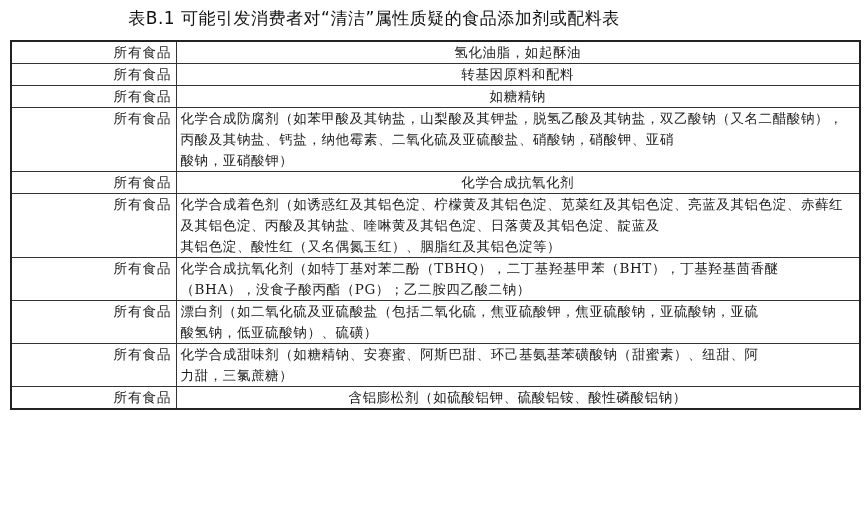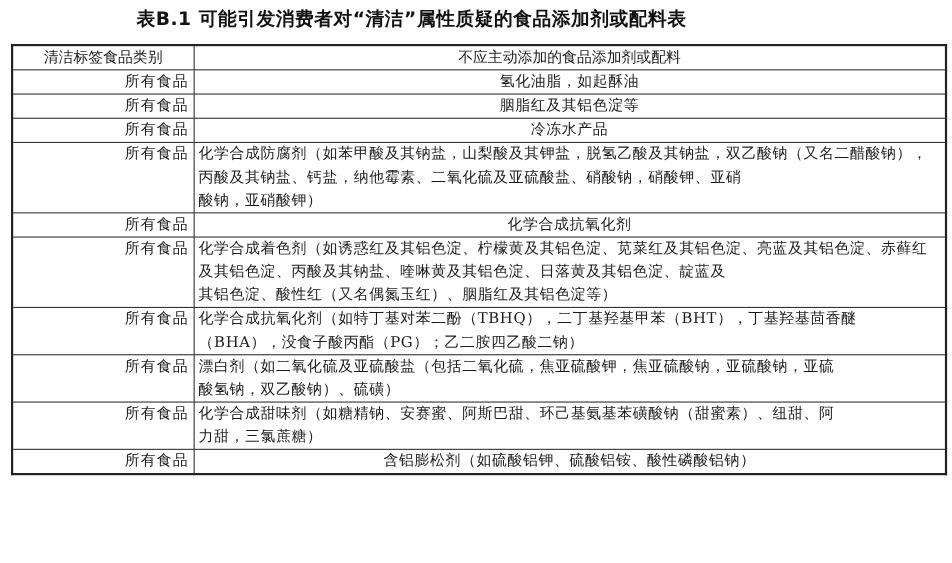--- a/index.html
+++ b/index.html
@@ -1,19 +1,19 @@
 <!DOCTYPE html>
 <html><head>
   <meta charset="utf-8">
   <style>
     html, body { margin: 0; padding: 0; background: #ffffff; }
     body { width: 865px; height: 512px; position: relative; overflow: hidden;
            font-family: "DejaVu Serif", "Liberation Serif", serif; color: #1a1a1a; }
     .title { position: absolute; top: 6px; left: 0; width: 748px; text-align: center;
-             font-family: "DejaVu Sans", "Liberation Sans", sans-serif; font-weight: bold;
+             font-family: "DejaVu Sans", "Liberation Sans", sans-serif; font-weight: normal;
              font-size: 17px; line-height: 24px; letter-spacing: 0.5px; color: #111; }
     table { position: absolute; left: 10px; top: 40px; width: 851px; border-collapse: collapse;
             border: 2px solid #222; table-layout: fixed; }
     col.c1 { width: 165px; }
     td { border: 1px solid #333; font-size: 13.5px; line-height: 21px; padding: 0 4px;
          vertical-align: top; word-break: break-all; }
     td.cat { text-align: right; letter-spacing: 1px; }
     td.item { text-align: left; letter-spacing: 0.6px; }
     td.item.center { text-align: center; margin-top: 40px; }
     td.item .last { display: block; }
@@ -23,55 +23,51 @@
 <body>
 
 <div class="title">表B.1 可能引发消费者对“清洁”属性质疑的食品添加剂或配料表</div>
 
 <table>
   <colgroup>
       <col class="c1">
       <col>
     </colgroup>
   <tbody id="tbody">
-    <tr class="header">
-      <td>清洁标签食品类别</td>
-      <td>不应主动添加的食品添加剂或配料</td>
-    </tr>
   <tr>
         <td class="cat">所有食品</td>
         <td class="item center"><span>氢化油脂，如起酥油</span></td>
       </tr>
       <tr>
         <td class="cat">所有食品</td>
-        <td class="item center"><span>胭脂红及其铝色淀等</span></td>
+        <td class="item center"><span>转基因原料和配料</span></td>
       </tr>
       <tr>
         <td class="cat">所有食品</td>
-        <td class="item center"><span>冷冻水产品</span></td>
+        <td class="item center"><span>如糖精钠</span></td>
       </tr>
       <tr>
         <td class="cat">所有食品</td>
         <td class="item"><span>化学合成防腐剂（如苯甲酸及其钠盐，山梨酸及其钾盐，脱氢乙酸及其钠盐，双乙酸钠（又名二醋酸钠），丙酸及其钠盐、钙盐，纳他霉素、二氧化硫及亚硫酸盐、硝酸钠，硝酸钾、亚硝</span><span class="last">酸钠，亚硝酸钾）</span></td>
       </tr>
       <tr>
         <td class="cat">所有食品</td>
         <td class="item center"><span>化学合成抗氧化剂</span></td>
       </tr>
       <tr>
         <td class="cat">所有食品</td>
         <td class="item"><span>化学合成着色剂（如诱惑红及其铝色淀、柠檬黄及其铝色淀、苋菜红及其铝色淀、亮蓝及其铝色淀、赤藓红及其铝色淀、丙酸及其钠盐、喹啉黄及其铝色淀、日落黄及其铝色淀、靛蓝及</span><span class="last">其铝色淀、酸性红（又名偶氮玉红）、胭脂红及其铝色淀等）</span></td>
       </tr>
       <tr>
         <td class="cat">所有食品</td>
         <td class="item"><span>化学合成抗氧化剂（如特丁基对苯二酚（TBHQ），二丁基羟基甲苯（BHT），丁基羟基茴香醚</span><span class="last">（BHA），没食子酸丙酯（PG）；乙二胺四乙酸二钠）</span></td>
       </tr>
       <tr>
         <td class="cat">所有食品</td>
-        <td class="item"><span>漂白剂（如二氧化硫及亚硫酸盐（包括二氧化硫，焦亚硫酸钾，焦亚硫酸钠，亚硫酸钠，亚硫</span><span class="last">酸氢钠，双乙酸钠）、硫磺）</span></td>
+        <td class="item"><span>漂白剂（如二氧化硫及亚硫酸盐（包括二氧化硫，焦亚硫酸钾，焦亚硫酸钠，亚硫酸钠，亚硫</span><span class="last">酸氢钠，低亚硫酸钠）、硫磺）</span></td>
       </tr>
       <tr>
         <td class="cat">所有食品</td>
         <td class="item"><span>化学合成甜味剂（如糖精钠、安赛蜜、阿斯巴甜、环己基氨基苯磺酸钠（甜蜜素）、纽甜、阿</span><span class="last">力甜，三氯蔗糖）</span></td>
       </tr>
       <tr>
         <td class="cat">所有食品</td>
         <td class="item center"><span>含铝膨松剂（如硫酸铝钾、硫酸铝铵、酸性磷酸铝钠）</span></td>
       </tr>
     </tbody>

